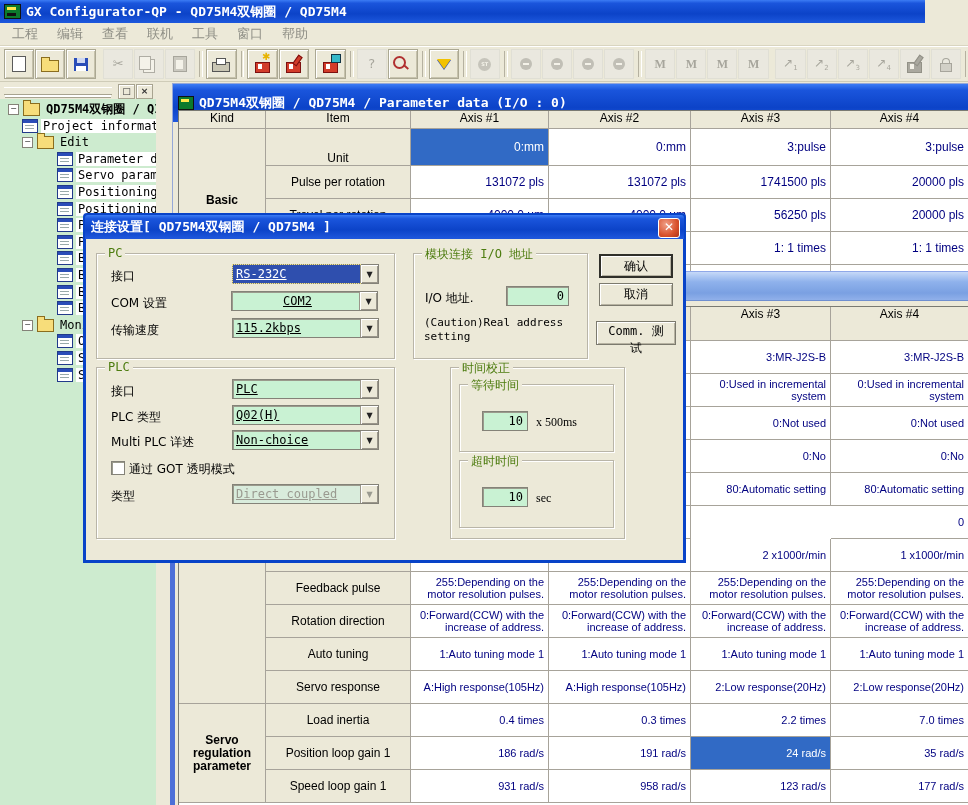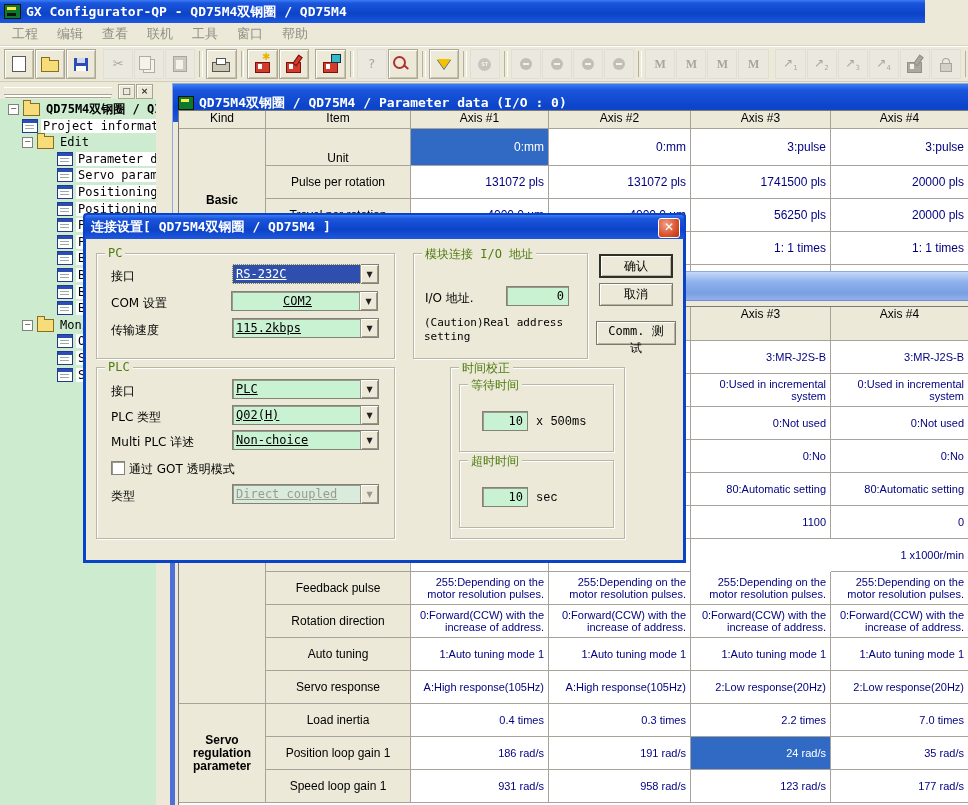--- a/index.html
+++ b/index.html
@@ -121,21 +121,21 @@
   .combo.dis{background:#d9ecdc;}
   .combo.dis .cval{color:#9a9a90;}
   .combo.dis .carrow{color:#9a9a90;}
   .numfield{position:absolute;height:20px;border:1px solid #848278;background:#c9f2d3;
     box-shadow:inset 1px 1px 0 #9a9a8c;box-sizing:border-box;font:12px "DejaVu Sans Mono",monospace;
     line-height:18px;text-align:right;padding-right:4px;color:#000;}
   .dbtn{position:absolute;background:#ece9d8;border:1px solid #7c7a6e;
     box-shadow:inset 1px 1px 0 #fff,inset -1px -1px 0 #b7b3a2;
     font:12px "DejaVu Sans Mono",monospace;color:#000;text-align:center;}
   .dbtn.def{border:2px solid #30302a;}
-  .mono{font-family:Liberation Mono, monospace;text-align:right;}
+  .mono{font-family:Liberation Serif, serif;text-align:right;}
   .checkbox{position:absolute;width:12px;height:12px;background:#fff;border:1px solid #848278;
     box-shadow:inset 1px 1px 0 #9a9a8c;}
   .caution{position:absolute;font:11px "DejaVu Sans Mono",monospace;color:#000;line-height:14px;white-space:pre-line;}
 </style>
 </head>
 <body>
 
 <div id="screen">
 
   <div id="titlebar">
@@ -552,32 +552,32 @@
         <div class="cell val" style="left: 652px; top: 166px; width: 138px; height: 33px; font-size: 11px;">
           <span class="wrapr">80:Automatic setting</span>
         </div>
         <div class="cell item" style="left: 87px; top: 199px; width: 145px; height: 33px;"></div>
         <div class="cell val" style="left: 232px; top: 199px; width: 138px; height: 33px; font-size: 11px;">
           <span class="wrapr"></span>
         </div>
         <div class="cell val" style="left: 370px; top: 199px; width: 142px; height: 33px; font-size: 11px;">
           <span class="wrapr"></span>
         </div>
-        <div class="cell val" style="left: 512px; top: 199px; width: 140px; height: 33px; font-size: 11px;">
-          <span class="wrapr">1100</span>
-        </div>
         <div class="cell val" style="left: 652px; top: 199px; width: 138px; height: 33px; font-size: 11px;">
           <span class="wrapr">0</span>
         </div>
         <div class="cell item" style="left: 87px; top: 232px; width: 145px; height: 33px;"></div>
         <div class="cell val" style="left: 232px; top: 232px; width: 138px; height: 33px; font-size: 11px;">
           <span class="wrapr"></span>
         </div>
         <div class="cell val" style="left: 370px; top: 232px; width: 142px; height: 33px; font-size: 11px;">
           <span class="wrapr"></span>
+        </div>
+        <div class="cell val" style="left: 512px; top: 232px; width: 140px; height: 33px; font-size: 11px;">
+          <span class="wrapr">2 x1000r/min</span>
         </div>
         <div class="cell val" style="left: 652px; top: 232px; width: 138px; height: 33px; font-size: 11px;">
           <span class="wrapr">1 x1000r/min</span>
         </div>
         <div class="cell item" style="left: 87px; top: 265px; width: 145px; height: 33px;">
           <span class="wrapr" style="text-align: center;">Feedback pulse</span>
         </div>
         <div class="cell val" style="left: 232px; top: 265px; width: 138px; height: 33px; font-size: 11px;">
           <span class="wrapr">255:Depending on the motor resolution pulses.</span>
         </div>

